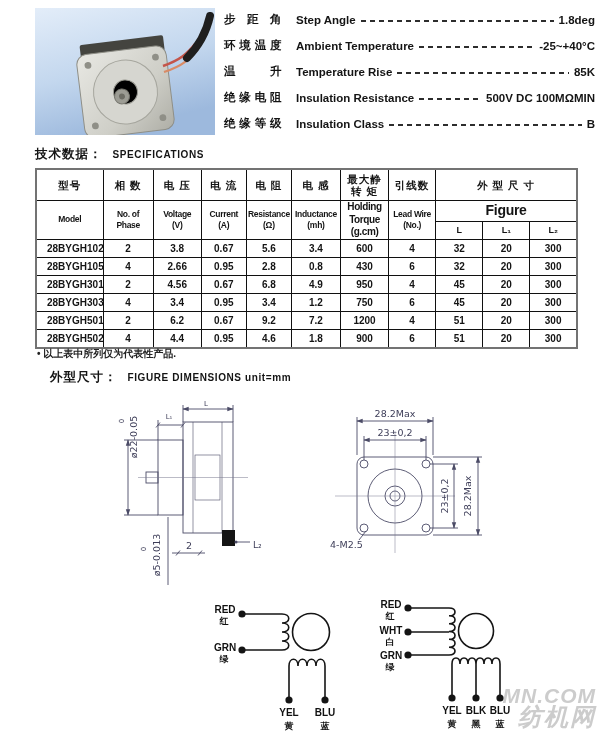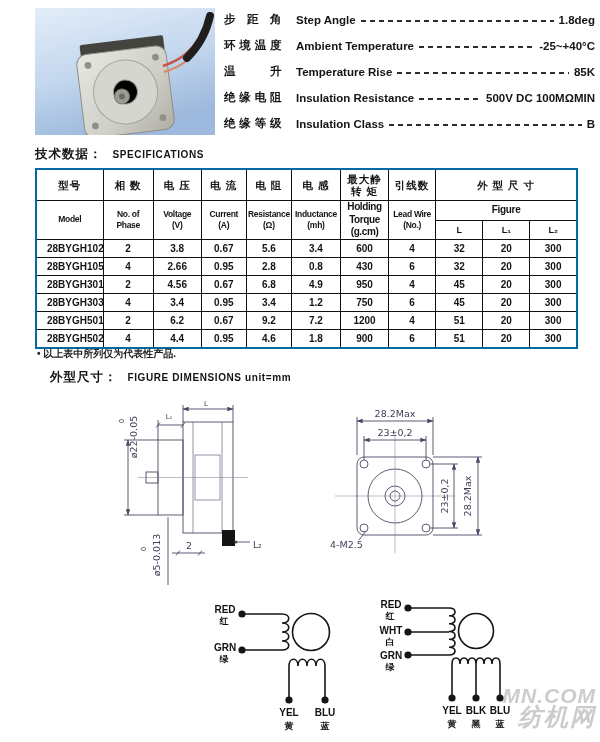--- a/index.html
+++ b/index.html
@@ -24,25 +24,25 @@
   .sec-head .cn{font-size:12.5px;letter-spacing:1px;}
   .sec-head .en{font-size:10px;margin-left:10px;letter-spacing:.6px;}
   #head-specs{left:35px;top:146px;}
   #head-dims{left:50px;top:369px;}
   #head-wiring{left:35px;top:599px;}
 
   
   .spec-table{position:absolute;left:35px;top:168px;width:543px;border-collapse:collapse;
               table-layout:fixed;font-weight:bold;}
   .spec-table th,.spec-table td{border:1px solid #101010;padding:0;text-align:center;vertical-align:middle;}
-  .spec-table{border:2px solid #0369a1;}
+  .spec-table{border:2px solid #737373;}
   .row-cn th{font-size:10.5px;height:30px;letter-spacing:1px;white-space:pre-line;line-height:1.15;}
   .row-en th{font-size:8.5px;letter-spacing:-.3px;white-space:pre-line;line-height:1.25;overflow:hidden;}
   .row-en th.col-torque{font-size:10px;letter-spacing:-.4px;}
-  .row-en th.fig-th{height:15px;font-size:10px;}
+  .row-en th.fig-th{height:15px;font-size:14px;}
   .row-sub th{height:14px;font-size:9px;}
   .spec-table td{font-size:10px;height:17px;}
   .spec-table td.model-cell{text-align:left;padding-left:10px;}
 
   
   .note{position:absolute;left:37px;top:347px;font-size:10px;font-weight:bold;color:#222;}
 
   
   .draw-svg{position:absolute;left:0;top:393px;width:600px;height:197px;}
   .wire-svg{position:absolute;left:0;top:598px;width:600px;height:144px;}

